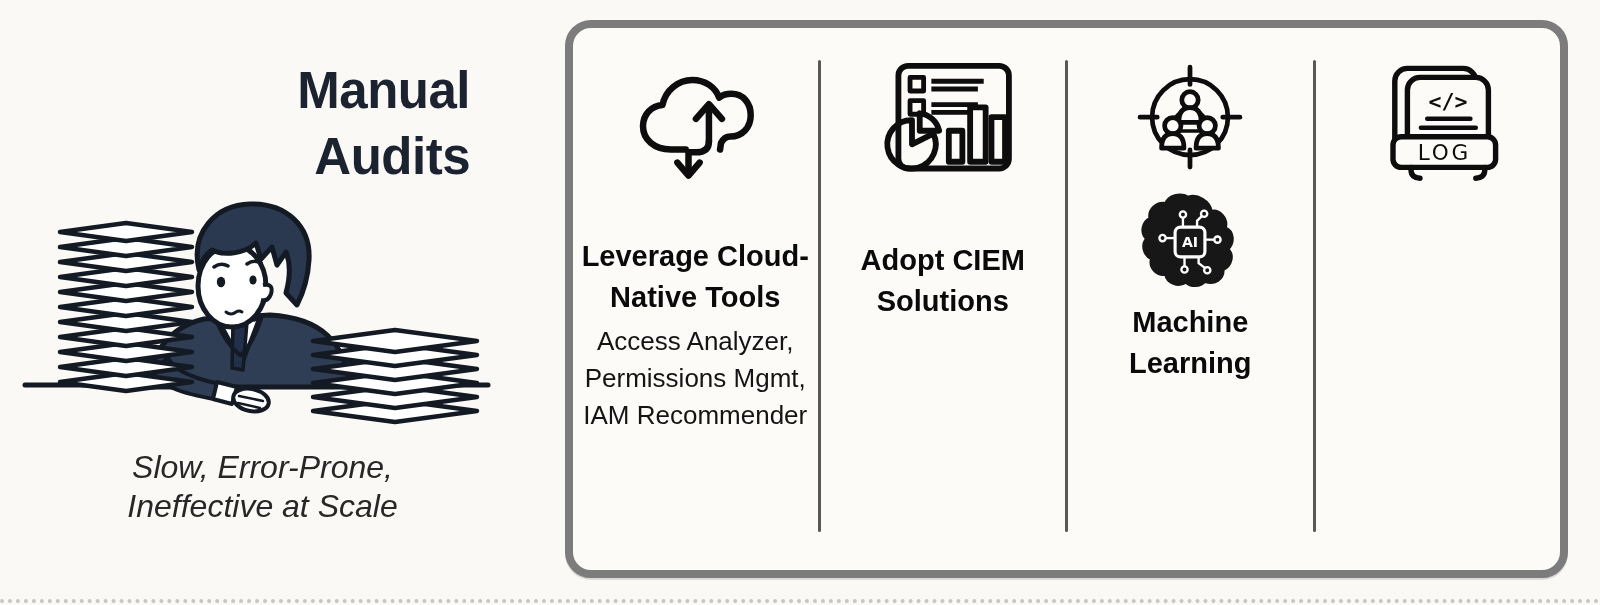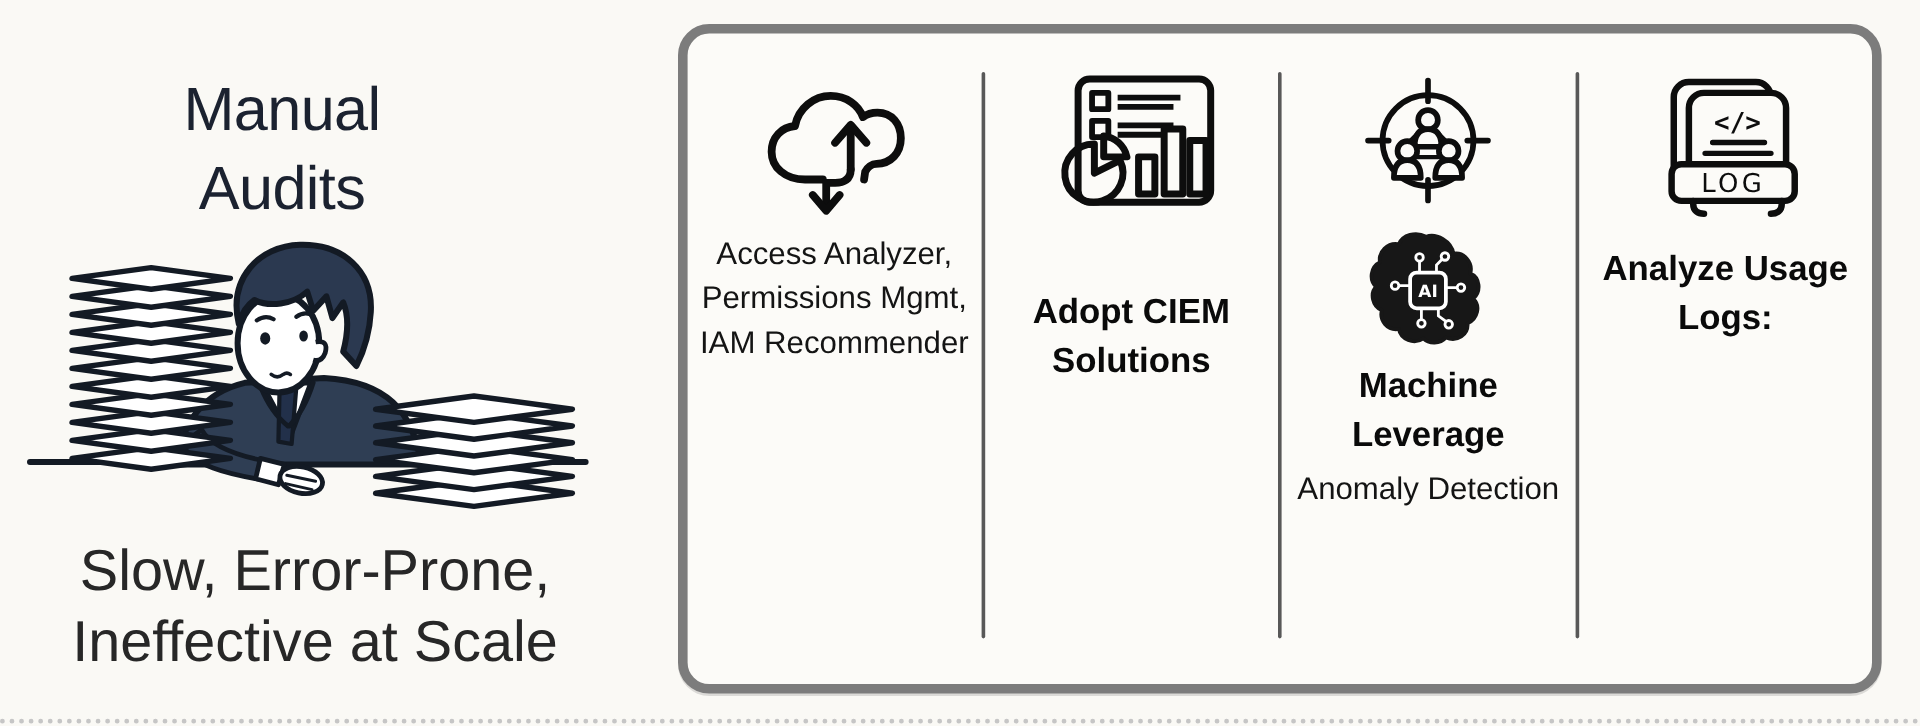--- a/index.html
+++ b/index.html
@@ -5,27 +5,27 @@
   html,body { margin:0; padding:0; }
   body {
     width:1600px; height:605px; position:relative; overflow:hidden;
     background:#faf9f5;
     font-family:"Liberation Sans", sans-serif;
     color:#111;
   }
   
   .left-title {
     position:absolute; left:0; top:58px; width:470px;
-    text-align:center; font-weight:normal; font-size:51px; line-height:1.3;
+    text-align:right; font-weight:bold; font-size:51px; line-height:1.3;
     color:#1b2230; white-space:pre-line; letter-spacing:-0.5px;
   }
   .left-caption {
     position:absolute; left:0; top:448px; width:525px;
-    text-align:center; font-size:48px; line-height:1.22;
-    color:#272727; white-space:pre-line;
+    text-align:center; font-size:32px; line-height:1.22;
+    color:#272727; white-space:pre-line;font-style:italic;
   }
   .illustration { position:absolute; left:20px; top:190px; }
 
   
   .box {
     position:absolute; left:565px; top:20px; width:1003px; height:558px;
     box-sizing:border-box; border:8px solid #7c7c7c; border-radius:26px;
     background:#fcfbf8; display:flex; box-shadow:0 2px 0 rgba(0,0,0,.12);
   }
   .col {
@@ -121,20 +121,22 @@
   <div class="col c1">
     <div class="icon-box">
       <svg width="130" height="123" viewBox="0 0 140 132" fill="none" stroke="#0d0d0d" stroke-width="7" stroke-linecap="round" stroke-linejoin="round">
         <path d="M 60 93 L 44 93 C 26 93 14 82 14 68 C 14 55 23 46 35 45 C 38 29 52 18 67 18 C 81 18 92 26 96 37 C 100 34 105 33 109 33 C 122 33 130 43 130 56 C 130 69 121 79 108 79 C 104 79 100 82 98 86 L 97 93"></path>
         <path d="M 85 84 L 85 48"></path>
         <path d="M 71 60 L 85 44 L 99 60"></path>
         <path d="M 85 84 C 85 93 79 96 71 96 L 63 96 L 63 119"></path>
         <path d="M 51 107 L 63 121 L 75 107"></path>
       </svg>
     </div>
+    <div class="col-title">Leverage Cloud-
+Native Tools</div>
     <div class="col-sub">Access Analyzer,
 Permissions Mgmt,
 IAM Recommender</div>
   </div>
 
   <div class="divider"></div>
 
   <div class="col c2">
     <div class="icon-box">
       <svg width="148" height="126" viewBox="0 0 152 130" fill="none" stroke="#0d0d0d" stroke-width="6" stroke-linejoin="round">
@@ -186,37 +188,34 @@
           <path d="M 58 84 L 58 96"></path>
             <circle cx="58" cy="100" r="4"></circle>
           <path d="M 76 84 L 76 92 L 84 98"></path>
             <circle cx="87" cy="101" r="4"></circle>
         </g>
         <rect x="46" y="46" width="38" height="38" rx="7" fill="none" stroke="#ffffff" stroke-width="4"></rect>
         <text x="65" y="72" text-anchor="middle" fill="#ffffff" font-size="18" font-weight="bold" font-family="DejaVu Sans, sans-serif">AI</text>
       </svg>
     </div>
     <div class="col-title">Machine
-Leverage</div>
-    <div class="col-sub">Anomaly Detection</div>
+Learning</div>
   </div>
 
   <div class="divider"></div>
 
   <div class="col c4">
     <div class="icon-box">
       <svg width="126" height="121" viewBox="0 0 140 134" fill="none" stroke="#0d0d0d" stroke-width="6" stroke-linejoin="round" stroke-linecap="round">
         <rect x="22" y="8" width="90" height="104" rx="14"></rect>
         <rect x="36" y="18" width="90" height="100" rx="14" fill="#fcfbf8"></rect>
         <text x="81" y="53" text-anchor="middle" fill="#0d0d0d" stroke="none" font-size="24" font-weight="bold" font-family="DejaVu Sans Mono, monospace">&lt;/&gt;</text>
         <path d="M 58 64 L 106 64 M 51 74 L 112 74" stroke-width="5"></path>
         <rect x="20" y="84" width="114" height="34" rx="9" fill="#fcfbf8"></rect>
         <text x="77" y="110" text-anchor="middle" fill="#0d0d0d" stroke="none" font-size="24" letter-spacing="3" font-family="DejaVu Sans, sans-serif">LOG</text>
         <path d="M 40 118 L 40 121 C 40 127 44 130 50 130 M 122 118 L 122 121 C 122 127 118 130 112 130"></path>
       </svg>
     </div>
-    <div class="col-title">Analyze Usage
-Logs:</div>
   </div>
 
 </div>
 
 <div class="bottom-dots"></div>
 
 </body></html>

